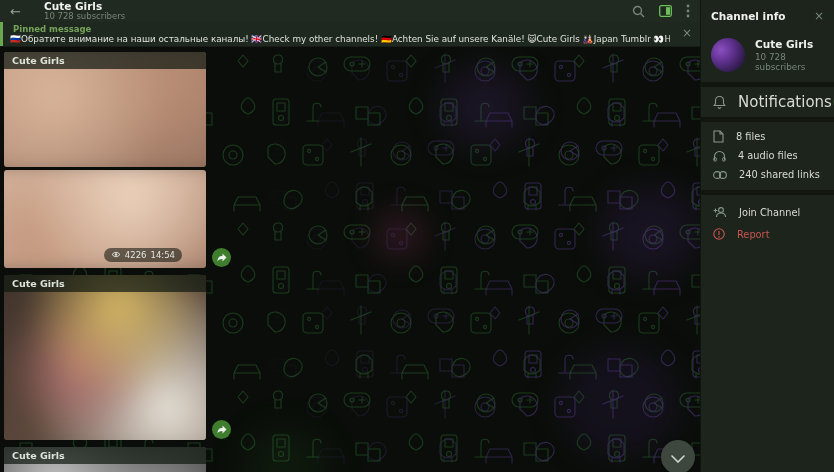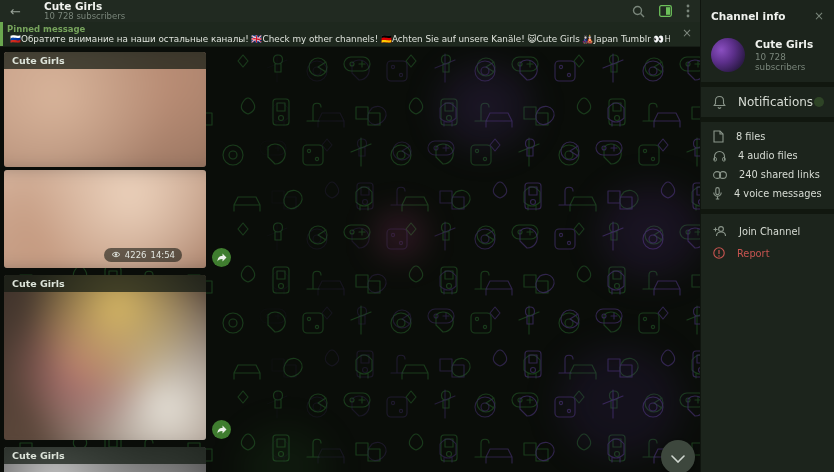--- a/index.html
+++ b/index.html
@@ -12,21 +12,21 @@
   .topbar { height:22px; background:#212a21; display:flex; align-items:center; padding:0 10px; flex:0 0 auto; z-index:5; }
   .back { color:#9aa49a; font-size:13px; width:34px; cursor:pointer; }
   .tb-titles { flex:1; line-height:1.05; }
   .tb-title { color:#f2f4f0; font-size:10.5px; font-weight:bold; }
   .tb-sub { color:#79857a; font-size:8.5px; }
   .tb-icons { display:flex; align-items:center; gap:14px; }
   .tb-icons svg { display:block; }
 
   .pinned { position:relative; height:25px; background:#1e281e; border-bottom:1px solid #161d16; flex:0 0 auto; z-index:5; cursor:pointer; }
   .pin-edge { position:absolute; left:0; top:0; bottom:0; width:3px; background:#6aa74f; }
-  .pin-label { position:absolute; left:7px; top:2px; color:#76a35c; font-size:8.5px; font-weight:bold; }
+  .pin-label { position:absolute; left:13px; top:2px; color:#76a35c; font-size:8.5px; font-weight:bold; }
   .pin-text { position:absolute; left:10px; top:12px; right:30px; color:#dfe3dc; font-size:8.8px; white-space:nowrap; overflow:hidden; }
   .pin-close { position:absolute; right:8px; top:4px; color:#7d877d; font-size:12px; cursor:pointer; }
 
   .chat-bg { position:relative; flex:1; background:#0a0d09; overflow:hidden; }
   .doodles { position:absolute; inset:0; }
   .glow { position:absolute; border-radius:50%; filter:blur(18px); pointer-events:none; }
   .g1 { left:440px; top:20px; width:90px; height:80px; background:rgba(110,60,180,.16); }
   .g2 { left:600px; top:140px; width:100px; height:90px; background:rgba(120,60,190,.14); }
   .g3 { left:380px; top:170px; width:40px; height:36px; background:rgba(230,80,160,.28); }
   .g4 { left:560px; top:300px; width:120px; height:110px; background:rgba(100,50,170,.12); }
@@ -49,21 +49,21 @@
   .panel-close { color:#79857a; font-size:12px; cursor:pointer; }
   .profile { display:flex; align-items:center; gap:10px; padding:6px 10px 10px; }
   .avatar { width:34px; height:34px; border-radius:50%; flex:0 0 auto; cursor:pointer;
     background:radial-gradient(circle at 30% 35%, #8a4fc0 0%, #5c2f8a 40%, #2e1b4a 75%, #231338 100%); }
   .prof-name { color:#f0f2ee; font-size:10.5px; font-weight:bold; line-height:1.3; }
   .prof-sub { color:#79857a; font-size:8.8px; }
   .divider { height:5px; background:#11170f; flex:0 0 auto; }
   .row { display:flex; align-items:center; gap:12px; padding:0 12px; color:#d7dcd4; cursor:pointer; }
   .row svg { flex:0 0 auto; display:block; }
   .notif-row { height:30px; }
-  .notif-label { flex:1; font-size:12px; }
+  .notif-label { flex:1; font-size:15px; }
   .toggle { width:22px; height:12px; border-radius:7px; background:#5b9e41; position:relative; cursor:pointer; }
   .toggle .knob { position:absolute; right:1px; top:1px; width:10px; height:10px; border-radius:50%; background:#2e4426; }
   .stats { padding:5px 0 6px; }
   .stat-row { height:19px; font-size:9.8px; }
   .actions { padding:6px 0; }
   .action-row { height:22px; font-size:9.8px; }
   .report { color:#c75450; }
   .gif-badge { fill:none; stroke:#8a958a; }
 </style>
 </head>
@@ -288,29 +288,20 @@
       </div>
       <div class="row stat-row">
         <span>
           <svg width="14" height="8" viewBox="0 0 14 8">
               <rect x="0.6" y="0.6" width="7" height="6.8" rx="3.4" fill="none" stroke="#8a958a" stroke-width="1.1"></rect>
               <rect x="6.4" y="0.6" width="7" height="6.8" rx="3.4" fill="none" stroke="#8a958a" stroke-width="1.1"></rect>
             </svg>
         </span>
         <span>240 shared links</span>
       </div>
-      <div class="row stat-row">
-        <span>
-          <svg width="9" height="13" viewBox="0 0 9 13">
-              <rect x="2.8" y="0.6" width="3.4" height="7" rx="1.7" fill="none" stroke="#8a958a" stroke-width="1.1"></rect>
-              <path d="M0.8 5.5 a3.7 3.7 0 0 0 7.4 0 M4.5 9.5 v2.5 M2.8 12 h3.4" fill="none" stroke="#8a958a" stroke-width="1.1"></path>
-            </svg>
-        </span>
-        <span>4 voice messages</span>
-      </div>
     </div>
 
     <div class="divider"></div>
 
     <div class="actions">
       <div class="row action-row">
         <span>
           <svg width="14" height="12" viewBox="0 0 14 12">
               <circle cx="8" cy="4" r="2.4" fill="none" stroke="#8a958a" stroke-width="1.1"></circle>
               <path d="M3.5 11 c0 -2.6 2 -4 4.5 -4 c2.5 0 4.5 1.4 4.5 4" fill="none" stroke="#8a958a" stroke-width="1.1"></path>

